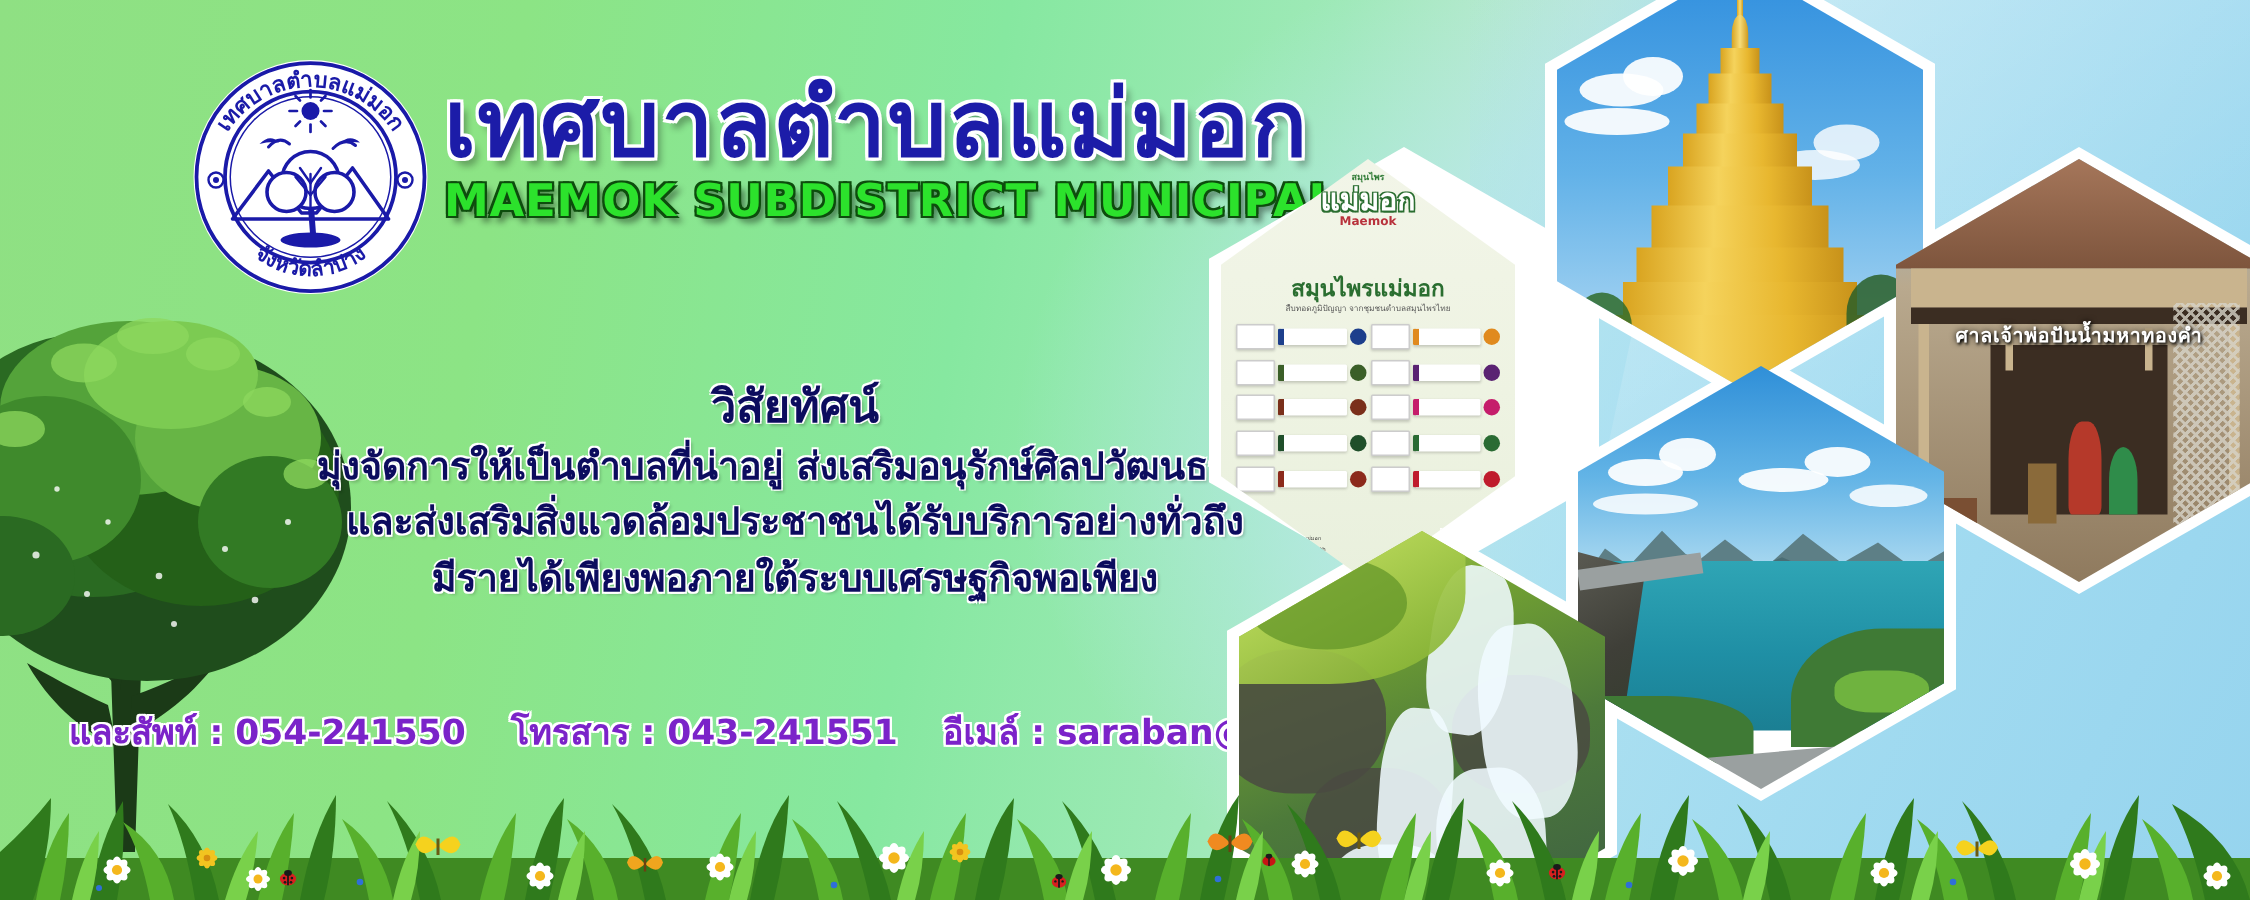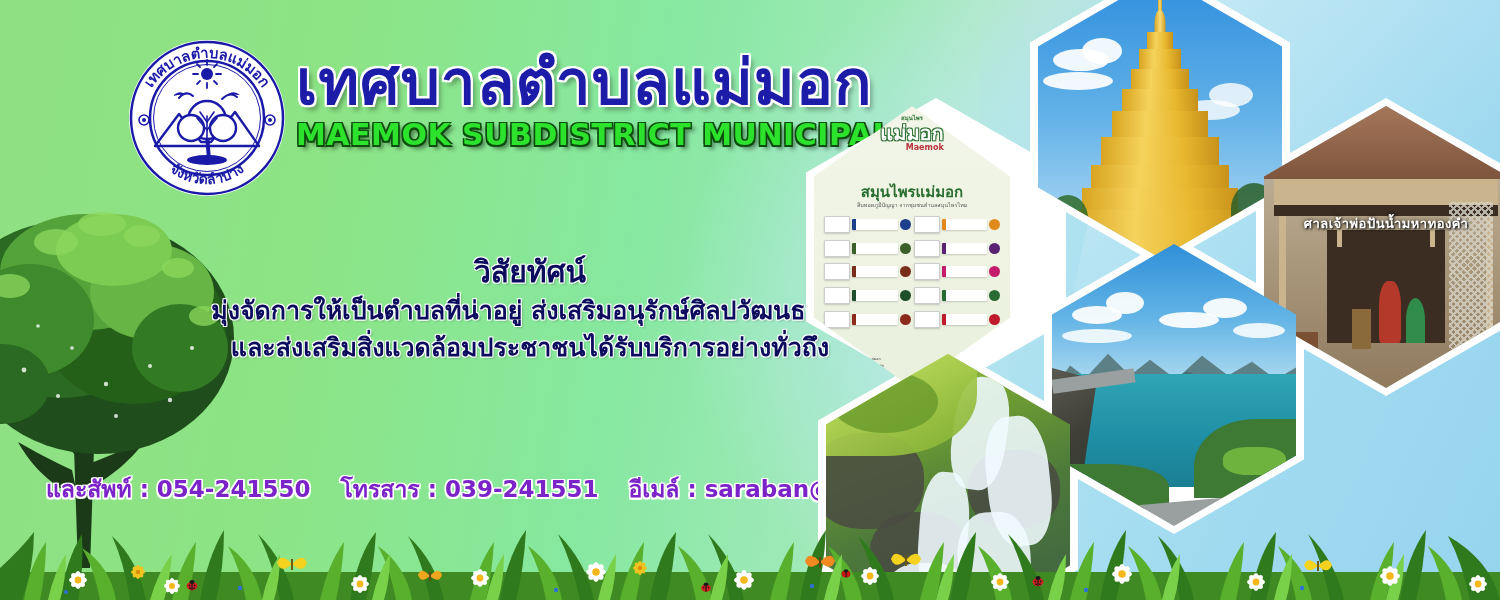--- a/index.html
+++ b/index.html
@@ -127,21 +127,21 @@
   .pagoda-label .l1{font-size:17px;}
   .pagoda-label .l2{font-size:10px;color:#4a86dd;}
   .pagoda-label .l3{font-size:9px;color:#4a86dd;}
 
   
   .poster{position:absolute;inset:0;background:linear-gradient(180deg,#f2f5e8 0%,#eef3e2 55%,#e9f0dd 100%);}
   .poster-logo{position:absolute;left:50%;top:7px;transform:translateX(-50%);text-align:center;}
   .poster-logo .pl-small{font-size:6px;color:#2f7a35;font-weight:bold;}
   .poster-logo .pl-big{font-size:20px;font-weight:bold;color:#ffffff;line-height:1;
     text-shadow:-1px -1px 0 #2a6e30,1px -1px 0 #2a6e30,-1px 1px 0 #2a6e30,1px 1px 0 #2a6e30;}
-  .poster-logo .pl-en{font-size:8px;color:#b8323c;font-weight:bold;text-align:right;}
+  .poster-logo .pl-en{font-size:8px;color:#b8323c;font-weight:bold;}
   .poster-title{position:absolute;left:0;right:0;top:74px;text-align:center;
     font-size:15px;font-weight:bold;color:#2a6e30;}
   .poster-sub{position:absolute;left:0;right:0;top:95px;text-align:center;
     font-size:5.5px;color:#555;}
   .poster-grid{position:absolute;left:10px;right:10px;top:108px;bottom:36px;}
   .prow{display:flex;gap:3px;margin-bottom:3px;height:15%;}
   .pcell{flex:1;display:flex;align-items:center;gap:2px;}
   .pbox{width:26px;height:17px;background:#fff;border:0.6px solid #ccc;border-radius:1px;
         box-shadow:0 1px 2px rgba(0,0,0,0.18);}
   .ptag{flex:1;height:11px;background:#fff;border-radius:1px;
@@ -281,29 +281,30 @@
 
   <div class="header-text">
     <div class="title-th">เทศบาลตำบลแม่มอก</div>
     <div class="title-en">MAEMOK SUBDISTRICT MUNICIPALITY</div>
   </div>
 
   <div class="vision">
     <div class="vision-heading">วิสัยทัศน์</div>
     <div class="vision-line">มุ่งจัดการให้เป็นตำบลที่น่าอยู่ ส่งเสริมอนุรักษ์ศิลปวัฒนธรรม</div>
     <div class="vision-line">และส่งเสริมสิ่งแวดล้อมประชาชนได้รับบริการอย่างทั่วถึง</div>
+    <div class="vision-line">มีรายได้เพียงพอภายใต้ระบบเศรษฐกิจพอเพียง</div>
   </div>
 
   <div class="contact">
     <div class="contact-row">
       <span>และสัพท์ :</span>
       <span>054-241550</span>
       <span class="sep"></span>
       <span>โทรสาร :</span>
-      <span>039-241551</span>
+      <span>043-241551</span>
       <span class="sep"></span>
       <span>อีเมล์ :</span>
       <span>saraban@maemok.go.th</span>
     </div>
   </div>
 
   <div class="hexes">
 
     <div class="hex-frame" id="hex-herbs-f"></div>
     <div class="hex-frame" id="hex-pagoda-f"></div>

